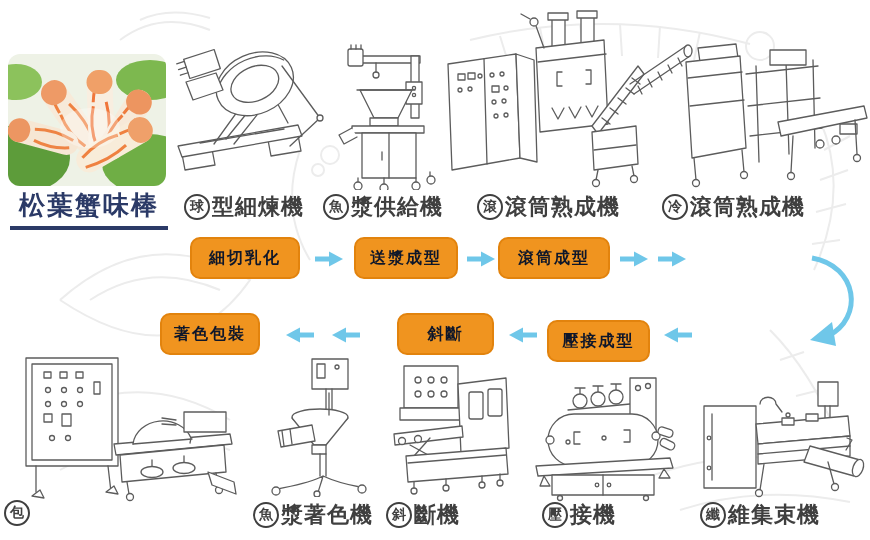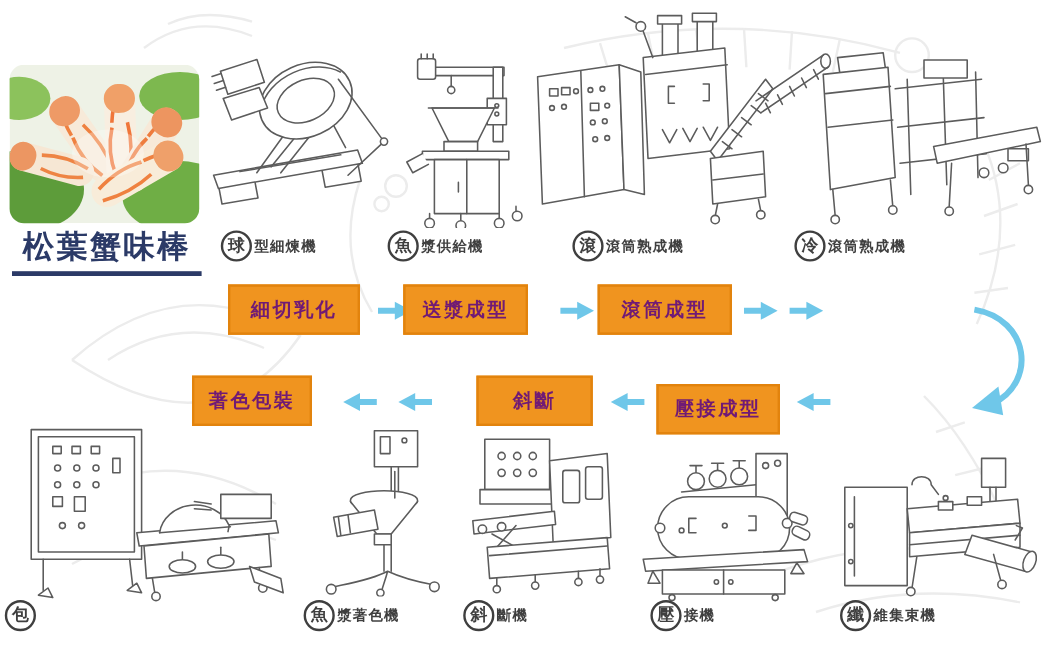--- a/index.html
+++ b/index.html
@@ -16,26 +16,26 @@
     font-size:26px;font-weight:bold;color:#2B3A67;letter-spacing:2px;
     border-bottom:4px solid #2B3A67;padding-bottom:3px;
   }
   
   .mlabel{display:flex;align-items:center;color:#3F3F3F;white-space:nowrap;}
   .mlabel .circ{
     display:inline-flex;align-items:center;justify-content:center;
     width:22px;height:22px;border:2.5px solid #3F3F3F;border-radius:50%;
     font-size:14px;font-weight:bold;flex:none;
   }
-  .mlabel .rest{font-size:12px;font-weight:bold;margin-left:2px;letter-spacing:1px;text-align:right;}
+  .mlabel .rest{font-size:22px;font-weight:bold;margin-left:2px;letter-spacing:1px;text-align:right;}
   
   .fbox{
-    height:42px;background:#F0941F;border:2px solid #E2830D;border-radius:0;
+    height:42px;background:#F0941F;border:2px solid #E2830D;border-radius:10px;
     display:flex;align-items:center;justify-content:center;
-    color:#701a75;font-size:16px;font-weight:bold;letter-spacing:2px;box-sizing:border-box;
+    color:#0f172a;font-size:16px;font-weight:bold;letter-spacing:2px;box-sizing:border-box;
   }
   .arrow{width:32px;height:18px;}
   .machine svg{display:block;}
   .lineart{stroke:#5C5C5C;stroke-width:1.3;fill:none;stroke-linejoin:round;stroke-linecap:round;}
   .bgtex{stroke:#ECECEC;stroke-width:2;fill:none;}
 </style>
 </head>
 <body>
 
 <div id="stage">
@@ -231,21 +231,21 @@
   <div class="abs mlabel" style="left:662px;top:192px">
     <span class="circ">冷</span>
     <span class="rest">滾筒熟成機</span>
   </div>
 
   <div class="abs fbox" style="left:190px;top:237px;width:110px">細切乳化</div>
   <svg class="abs arrow" style="left:313px;top:250px" viewBox="0 0 32 18">
     <path d="M2 9 H17" stroke="#6FC7E9" stroke-width="5" fill="none"></path>
       <polygon points="16,1.5 30,9 16,16.5" fill="#6FC7E9"></polygon>
   </svg>
-  <div class="abs fbox" style="left:336px;top:237px;width:104px">送漿成型</div>
+  <div class="abs fbox" style="left:354px;top:237px;width:104px">送漿成型</div>
   <svg class="abs arrow" style="left:465px;top:250px" viewBox="0 0 32 18">
     <path d="M2 9 H17" stroke="#6FC7E9" stroke-width="5" fill="none"></path>
       <polygon points="16,1.5 30,9 16,16.5" fill="#6FC7E9"></polygon>
   </svg>
   <div class="abs fbox" style="left:498px;top:237px;width:112px">滾筒成型</div>
   <svg class="abs arrow" style="left:618px;top:250px" viewBox="0 0 32 18">
     <path d="M2 9 H17" stroke="#6FC7E9" stroke-width="5" fill="none"></path>
       <polygon points="16,1.5 30,9 16,16.5" fill="#6FC7E9"></polygon>
   </svg>
   <svg class="abs arrow" style="left:656px;top:250px" viewBox="0 0 32 18">

